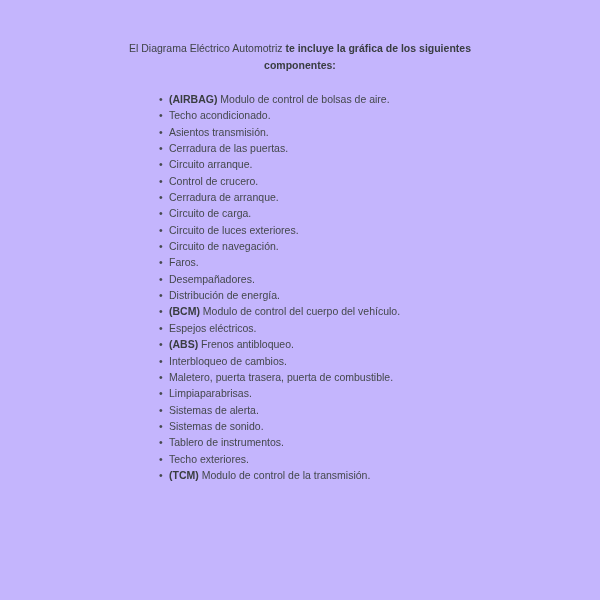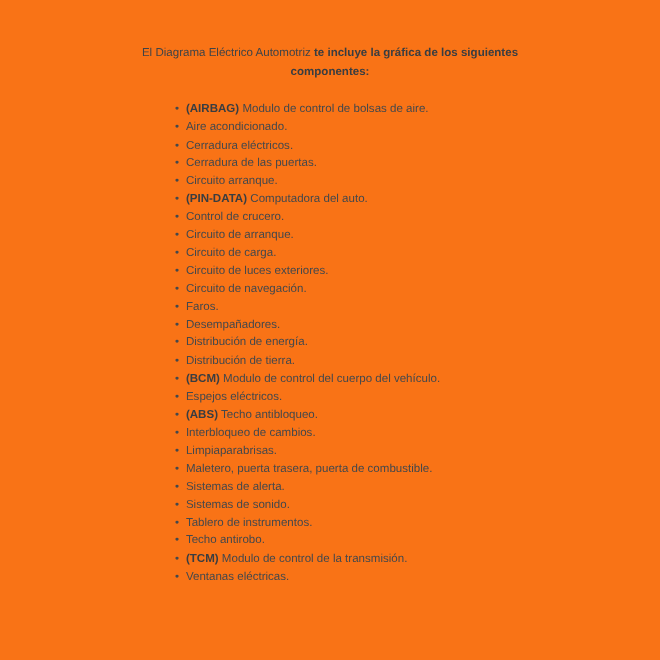--- a/index.html
+++ b/index.html
@@ -4,21 +4,21 @@
 <style>
   html, body {
     margin: 0;
     padding: 0;
     background: #ffffff;
   }
   .page {
     position: relative;
     width: 600px;
     height: 600px;
-    background: #f97316;
+    background: #c4b5fd;
     font-family: "Liberation Sans", sans-serif;
     color: #3f4347;
     overflow: hidden;
   }
   .title {
     padding-top: 40px;
     text-align: center;
     font-size: 10.5px;
     line-height: 16.5px;
     font-weight: 400;
@@ -59,40 +59,37 @@
 <div class="page">
   <h1 class="title">
     <span>El Diagrama Eléctrico Automotriz</span>
     <span class="bold">te incluye la gráfica de los siguientes</span>
     <br>
     <span class="bold">componentes:</span>
   </h1>
 
   <ul class="components">
       <li><strong>(AIRBAG)</strong> <span>Modulo de control de bolsas de aire.</span></li>
-      <li><span>Aire acondicionado.</span></li>
-      <li><span>Cerradura eléctricos.</span></li>
+      <li><span>Techo acondicionado.</span></li>
+      <li><span>Asientos transmisión.</span></li>
       <li><span>Cerradura de las puertas.</span></li>
       <li><span>Circuito arranque.</span></li>
-      <li><strong>(PIN-DATA)</strong> <span>Computadora del auto.</span></li>
       <li><span>Control de crucero.</span></li>
-      <li><span>Circuito de arranque.</span></li>
+      <li><span>Cerradura de arranque.</span></li>
       <li><span>Circuito de carga.</span></li>
       <li><span>Circuito de luces exteriores.</span></li>
       <li><span>Circuito de navegación.</span></li>
       <li><span>Faros.</span></li>
       <li><span>Desempañadores.</span></li>
       <li><span>Distribución de energía.</span></li>
-      <li><span>Distribución de tierra.</span></li>
       <li><strong>(BCM)</strong> <span>Modulo de control del cuerpo del vehículo.</span></li>
       <li><span>Espejos eléctricos.</span></li>
-      <li><strong>(ABS)</strong> <span>Techo antibloqueo.</span></li>
+      <li><strong>(ABS)</strong> <span>Frenos antibloqueo.</span></li>
       <li><span>Interbloqueo de cambios.</span></li>
+      <li><span>Maletero, puerta trasera, puerta de combustible.</span></li>
       <li><span>Limpiaparabrisas.</span></li>
-      <li><span>Maletero, puerta trasera, puerta de combustible.</span></li>
       <li><span>Sistemas de alerta.</span></li>
       <li><span>Sistemas de sonido.</span></li>
       <li><span>Tablero de instrumentos.</span></li>
-      <li><span>Techo antirobo.</span></li>
+      <li><span>Techo exteriores.</span></li>
       <li><strong>(TCM)</strong> <span>Modulo de control de la transmisión.</span></li>
-      <li><span>Ventanas eléctricas.</span></li>
     </ul>
 </div>
 
 </body></html>

